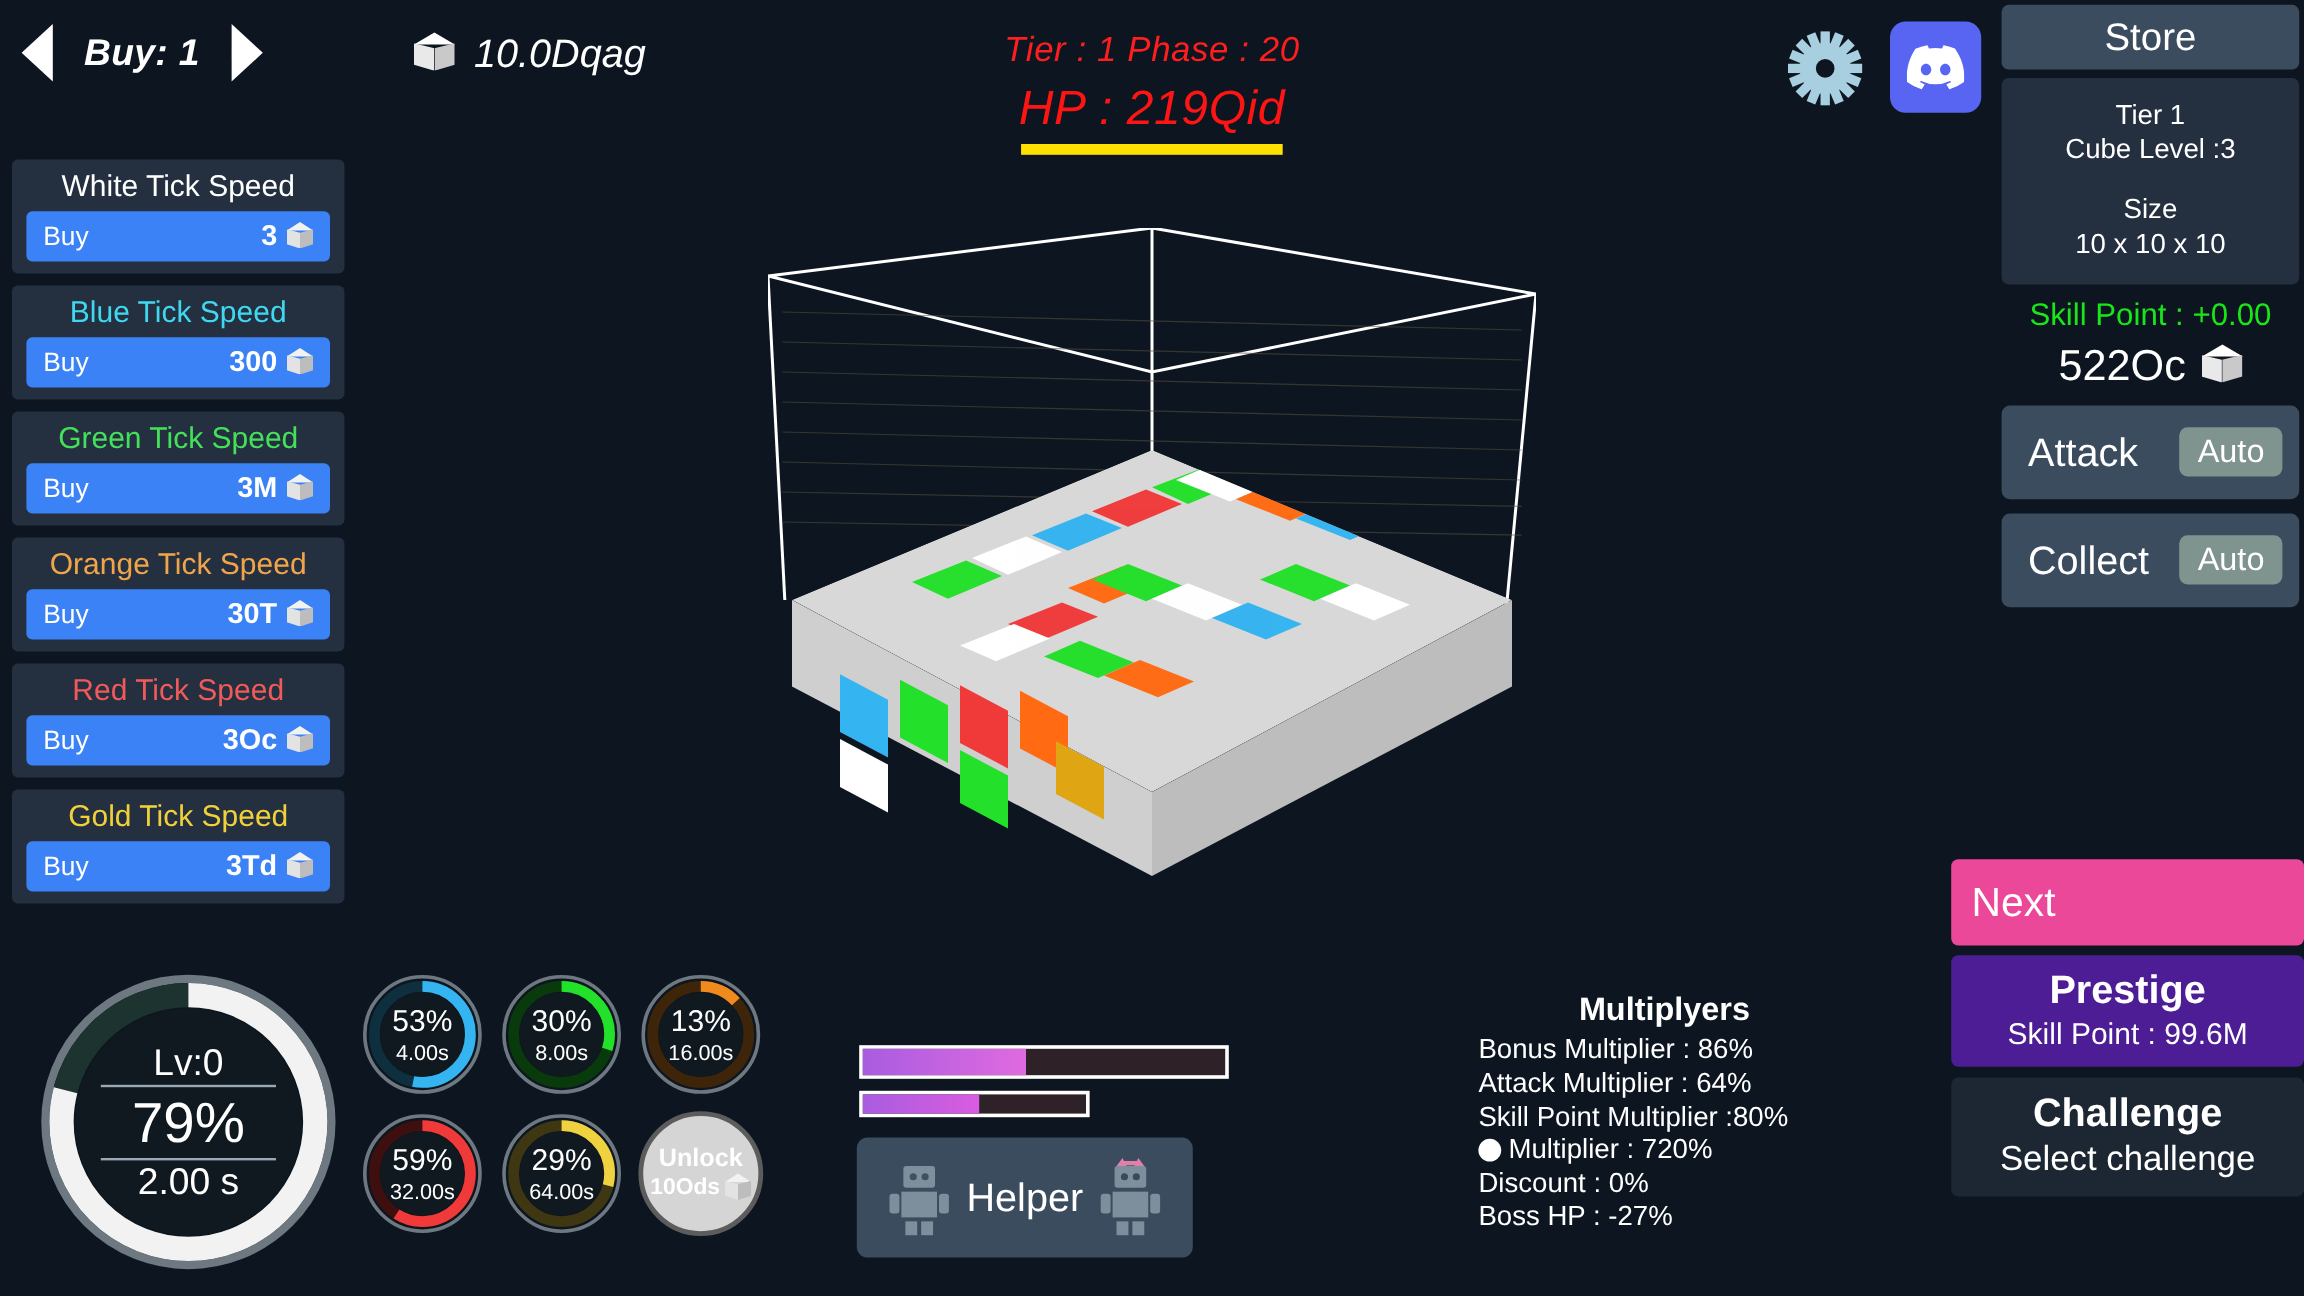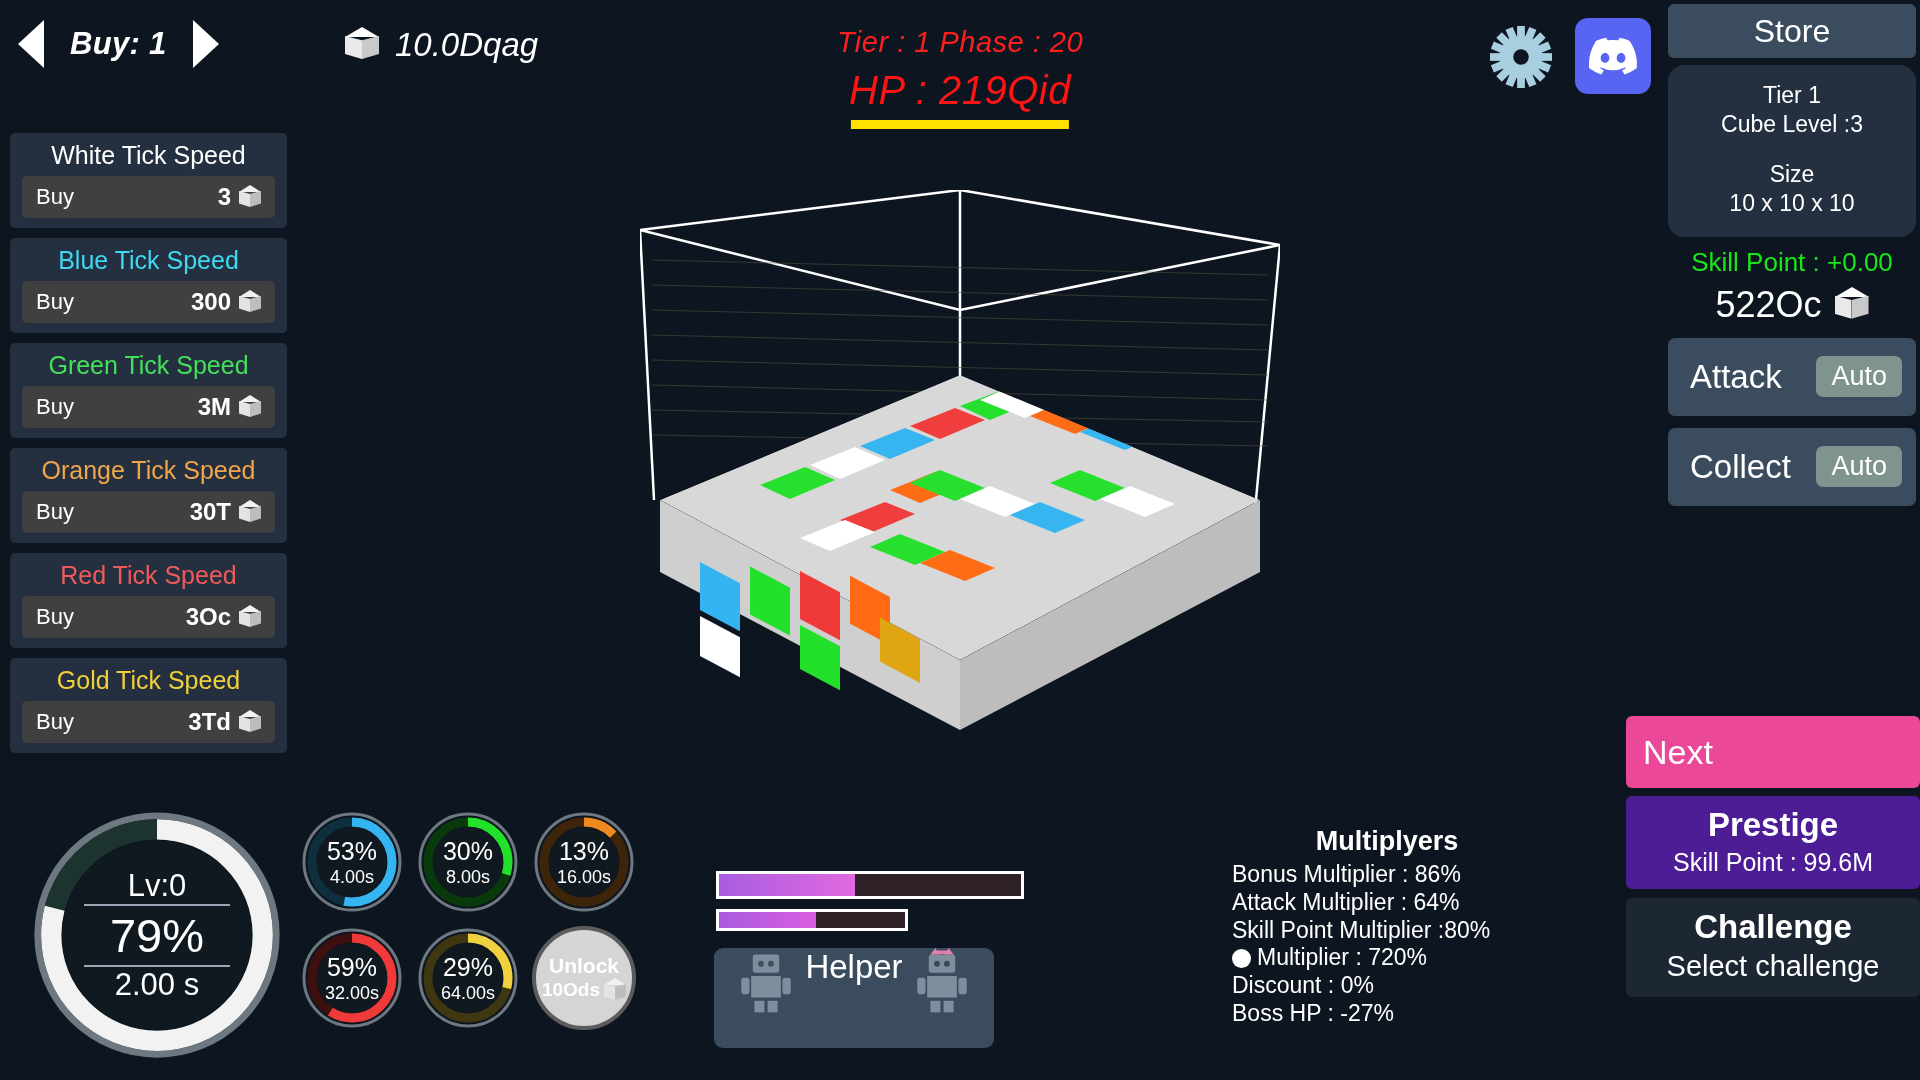--- a/index.html
+++ b/index.html
@@ -36,21 +36,21 @@
   .hp-underline { height:9px; background:#ffe100; margin:7px auto 0; width:218px; }
 
   .gear { position:absolute; left:1490px; top:14px; width:62px; height:62px; cursor:pointer; }
   .discord { position:absolute; left:1575px; top:6px; width:76px; height:76px; background:#5865f2;
       border-radius:13px; display:flex; align-items:center; justify-content:center; cursor:pointer; }
 
   
   .upgrades { position:absolute; left:10px; top:133px; width:277px; display:flex; flex-direction:column; gap:10px; }
   .upg { background:#243040; border-radius:5px; padding:6px 0 0; }
   .upg-title { text-align:center; font-size:25px; padding:2px 0 6px; }
-  .upg-buy { background:#404040; margin:0 12px 10px; border-radius:5px; height:42px;
+  .upg-buy { background:#3b82f6; margin:0 12px 10px; border-radius:5px; height:42px;
       display:flex; align-items:center; justify-content:space-between; padding:0 14px; cursor:pointer; }
   .upg-buy .lbl { font-size:22px; }
   .upg-buy .right { display:flex; align-items:center; gap:8px; }
   .upg-buy .cost { font-size:24px; font-weight:bold; }
   .cube-mini { width:22px; height:24px; position:relative; flex:none; }
   .cube-mini .top { position:absolute; left:0; top:0; width:0; height:0;
       border-left:11px solid transparent; border-right:11px solid transparent; border-bottom:7px solid #f2f2f2; }
   .cube-mini .lf { position:absolute; left:0; top:6px; width:11px; height:16px; background:#e3e3e3;
       clip-path:polygon(0 0,100% 18%,100% 100%,0 78%); }
   .cube-mini .rt { position:absolute; left:11px; top:6px; width:11px; height:16px; background:#bdbdbd;
@@ -80,36 +80,36 @@
   .unlock-circle .u1 { font-size:21px; }
   .unlock-circle .u2 { font-size:19px; display:flex; align-items:center; gap:4px; }
 
   
   .bar-a { position:absolute; left:716px; top:871px; width:308px; height:28px; border:3px solid #ffffff; background:#2e2128; }
   .bar-a .fill { height:100%; background:linear-gradient(90deg,#a95ce0,#e06ae0); width:45%; }
   .bar-b { position:absolute; left:716px; top:909px; width:192px; height:22px; border:3px solid #ffffff; background:#2e2128; }
   .bar-b .fill { height:100%; background:linear-gradient(90deg,#a95ce0,#d95ce0); width:52%; }
 
   .helper-btn { position:absolute; left:714px; top:948px; width:280px; height:100px; background:#3b4c5e;
-      border-radius:9px; display:flex; justify-content:center; gap:12px; cursor:pointer; }
+      border-radius:9px; display:flex; align-items:center; justify-content:center; gap:12px; cursor:pointer; }
   .helper-btn .hlabel { font-size:33px; }
 
   .radar { position:absolute; left:1025px; top:935px; width:140px; height:140px; }
 
   
   .mults { position:absolute; left:1232px; top:826px; width:310px; }
   .mults h3 { font-size:27px; font-weight:bold; text-align:center; margin-bottom:4px; }
   .mults .row { font-size:23px; line-height:1.21; display:flex; align-items:center; gap:6px; }
   .white-dot { width:19px; height:19px; border-radius:50%; background:#ffffff; display:inline-block; flex:none; }
 
   
   .rpanel { position:absolute; left:1668px; top:4px; width:248px; }
   .r-btn { background:#3b4c5e; border-radius:6px; height:54px; display:flex; align-items:center;
       justify-content:center; font-size:32px; cursor:pointer; margin-bottom:7px; }
-  .r-info { background:#243040; border-radius:16px; padding:16px 0 18px; text-align:center; line-height:1.28; margin-bottom:10px; }
+  .r-info { background:#243040; border-radius:6px; padding:16px 0 18px; text-align:center; line-height:1.28; margin-bottom:10px; }
   .r-info .l { font-size:23px; }
   .r-info .gap { height:20px; }
   .skill-pt { color:#19e619; font-size:26px; text-align:center; margin:4px 0 6px; }
   .cube-count { font-size:36px; display:flex; align-items:center; justify-content:center; gap:13px; margin-bottom:12px; }
   .act-btn { background:#3b4c5e; border-radius:7px; height:78px; display:flex; align-items:center;
       justify-content:space-between; padding:0 14px 0 22px; margin-bottom:12px; cursor:pointer; }
   .act-btn .nm { font-size:33px; }
   .auto-chip { background:#7f938f; border-radius:7px; padding:5px 15px; font-size:27px; cursor:pointer; }
 
   .rpanel-low { position:absolute; left:1626px; top:716px; width:294px; }

